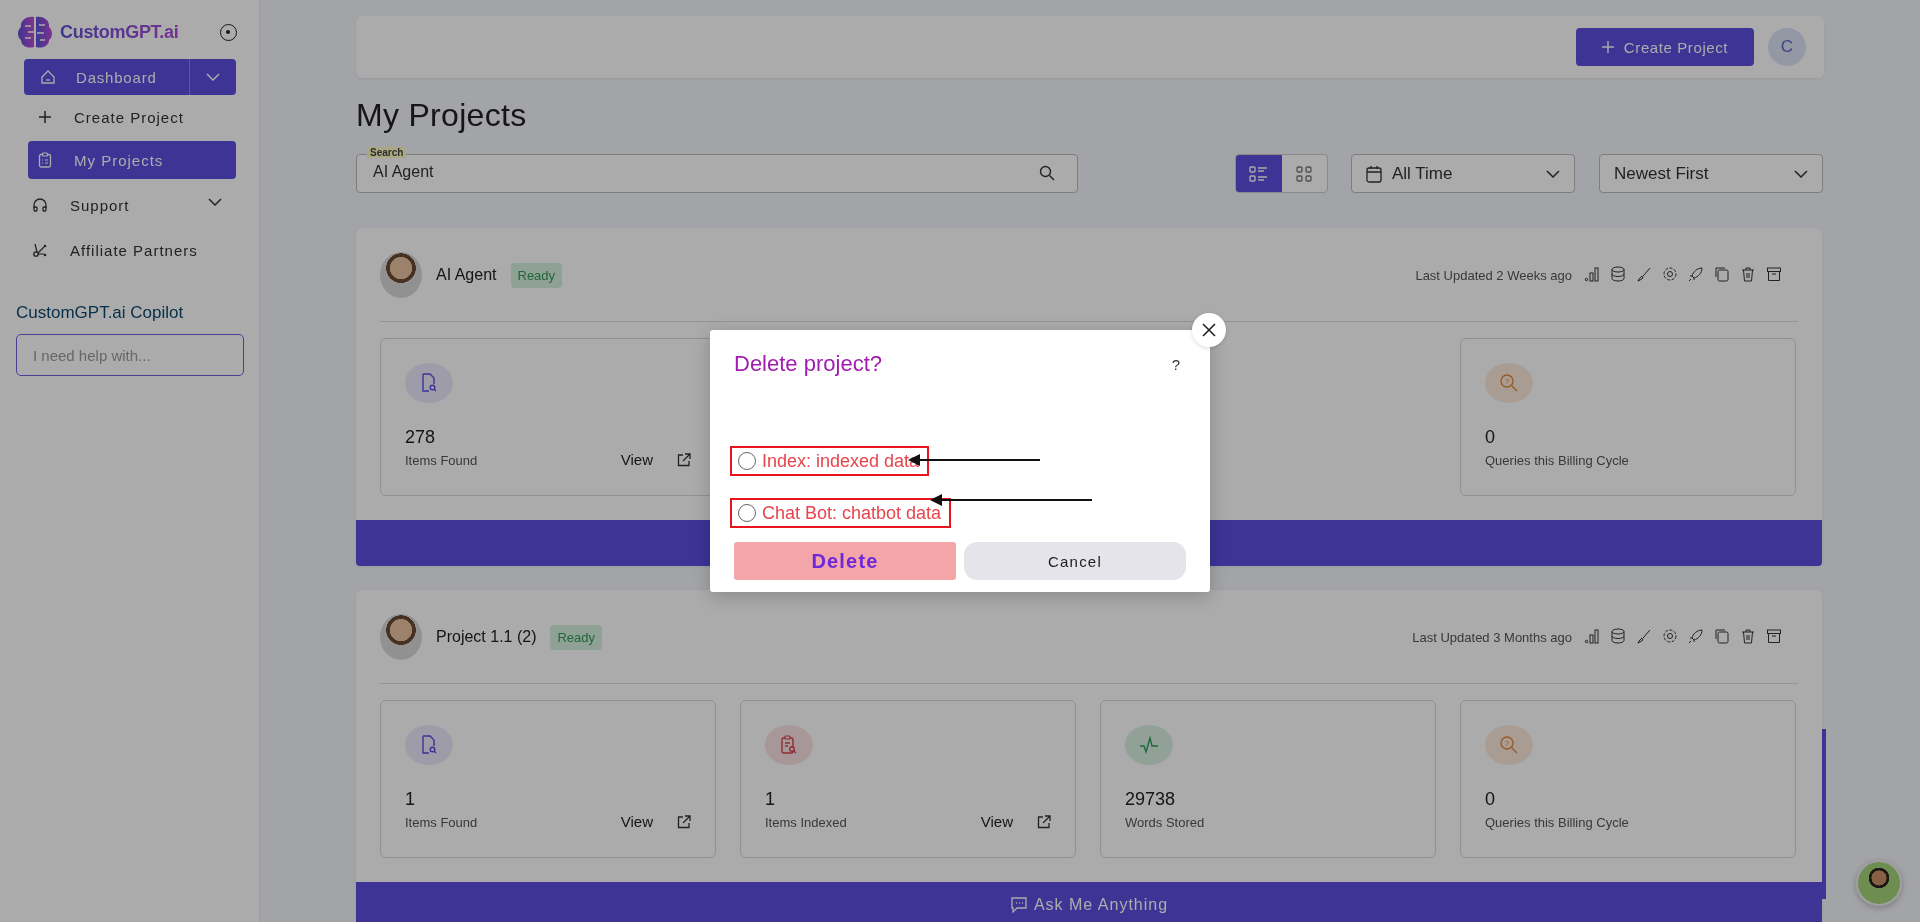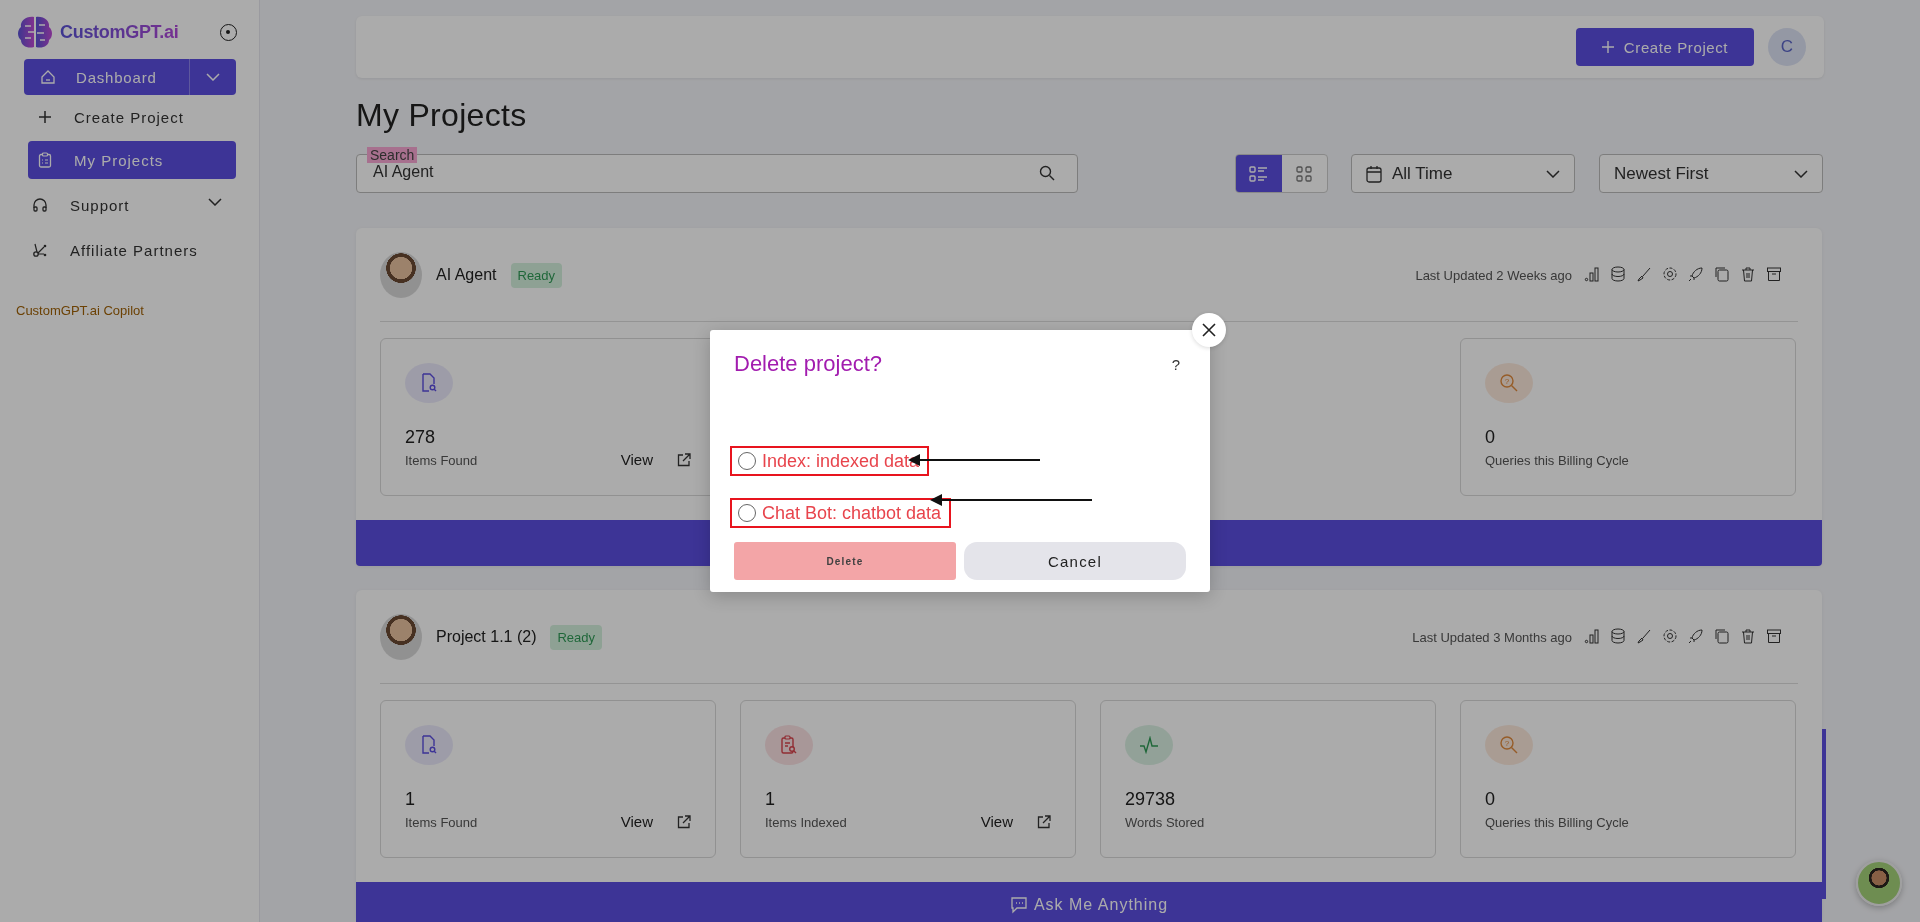--- a/index.html
+++ b/index.html
@@ -13,34 +13,34 @@
   .brand-name { font-size: 18px; font-weight: bold; background: linear-gradient(90deg,#5b52d6,#b04ad8); -webkit-background-clip: text; color: transparent; letter-spacing: -0.3px; }
   .collapse-btn { position: absolute; left: 220px; top: 24px; width: 17px; height: 17px; border: 1.5px solid #222; border-radius: 50%; }
   .collapse-btn::after { content: ""; position: absolute; left: 5px; top: 5px; width: 4px; height: 4px; background: #222; border-radius: 50%; }
 
   .nav-dash { position: absolute; left: 24px; top: 59px; width: 212px; height: 36px; background: #5b4ee0; border-radius: 4px; display: flex; color: #fff; }
   .nav-dash .main { flex: 1; display: flex; align-items: center; padding-left: 16px; gap: 20px; font-size: 15px; letter-spacing: 0.8px; border-right: 1px solid #8c84ec; }
   .nav-dash .caret { width: 46px; display: flex; align-items: center; justify-content: center; }
   .nav-item { position: absolute; left: 28px; height: 38px; width: 208px; display: flex; align-items: center; gap: 22px; padding-left: 10px; font-size: 15px; letter-spacing: 1px; color: #333; }
   .nav-item.active { background: #5b4ee0; color: #fff; border-radius: 4px; }
   .nav-item .chev { position: absolute; right: 14px; top: 12px; }
-  .copilot-label { position: absolute; left: 16px; top: 303px; font-size: 13px; color: #a16207; }
+  .copilot-label { position: absolute; left: 16px; top: 303px; font-size: 17px; color: #0c4a6e; }
   .copilot-box { position: absolute; left: 16px; top: 334px; width: 228px; height: 42px; border: 1.5px solid #6a5fe0; border-radius: 5px; display: flex; align-items: center; padding: 0 12px 0 16px; }
   .copilot-box input { flex: 1; border: none; outline: none; background: transparent; font-size: 15px; color: #333; font-family: "Liberation Sans", sans-serif; }
   .copilot-box input::placeholder { color: #9a9a9a; }
 
   
   .topbar { position: absolute; left: 356px; top: 16px; width: 1468px; height: 62px; background: #fff; border-radius: 6px; box-shadow: 0 1px 3px rgba(0,0,0,0.08); }
   .btn-create { position: absolute; right: 70px; top: 12px; height: 38px; width: 178px; background: #5b4ee0; color: #fff; border-radius: 4px; display: flex; align-items: center; justify-content: center; gap: 10px; font-size: 15px; letter-spacing: 0.6px; }
   .avatar-c { position: absolute; right: 18px; top: 12px; width: 38px; height: 38px; border-radius: 50%; background: #dde3f5; color: #5b66c7; display: flex; align-items: center; justify-content: center; font-size: 17px; }
 
   .page-title { position: absolute; left: 356px; top: 97px; font-size: 32px; color: #222; letter-spacing: 0.3px; }
 
   .search-field { position: absolute; left: 356px; top: 154px; width: 722px; height: 39px; border: 1px solid #bbb; border-radius: 4px; background: #fff; }
-  .search-field .legend { position: absolute; left: 10px; top: -8px; background: #f9a8d4; padding: 0 3px; font-size: 14px; color: #444; }
+  .search-field .legend { position: absolute; left: 10px; top: -8px; background: #fef9c3; padding: 0 3px; font-size: 10px; color: #444; font-weight: bold; }
   .search-field input { position: absolute; left: 16px; top: 8px; width: 640px; border: none; outline: none; font-size: 16px; color: #333; background: transparent; font-family: "Liberation Sans", sans-serif; }
   .search-field .s-icon { position: absolute; right: 22px; top: 10px; }
 
   .view-toggle { position: absolute; left: 1235px; top: 154px; width: 93px; height: 39px; border: 1px solid #ccc; border-radius: 4px; display: flex; overflow: hidden; background: #fff; }
   .view-toggle > div { flex: 1; display: flex; align-items: center; justify-content: center; }
   .view-toggle .on { background: #5b4ee0; }
   .select { position: absolute; top: 154px; height: 39px; border: 1px solid #bbb; border-radius: 4px; background: #fff; display: flex; align-items: center; padding: 0 14px 0 14px; font-size: 17px; color: #333; gap: 10px; }
   .select .chev { margin-left: auto; }
 
   
@@ -71,21 +71,21 @@
   .modal-title { position: absolute; left: 24px; top: 21px; font-size: 22px; color: #a21caf; }
   .modal-help { position: absolute; right: 30px; top: 26px; font-size: 15px; color: #333; }
   .modal-close { position: absolute; left: 1192px; top: 313px; width: 34px; height: 34px; border-radius: 50%; background: #fff; display: flex; align-items: center; justify-content: center; box-shadow: 0 1px 4px rgba(0,0,0,0.15); }
   .modal-text { position: absolute; left: 24px; top: 68px; width: 452px; font-size: 15px; line-height: 22px; color: #555; letter-spacing: 0.5px; }
   .modal-text b { color: #333; }
   .chk-row { position: absolute; left: 20px; height: 30px; border: 2px solid #e8141e; display: flex; align-items: center; gap: 6px; padding: 0 8px 0 6px; }
   .chk-row input { width: 18px; height: 18px; appearance: none; -webkit-appearance: none; border: 1.5px solid #666; border-radius: 50%; background: #fff; }
   .chk-row span { color: #e8444c; font-size: 18px; }
   .arrow { position: absolute; height: 2px; background: #111; }
   .arrow::before { content: ""; position: absolute; left: -2px; top: -5px; border-right: 12px solid #111; border-top: 6px solid transparent; border-bottom: 6px solid transparent; }
-  .btn-delete { position: absolute; left: 24px; top: 212px; width: 222px; height: 38px; background: #f3a5a7; color: #404040; border: none; border-radius: 3px; font-size: 10px; letter-spacing: 1.2px; font-weight: bold; font-family: "Liberation Sans", sans-serif; }
+  .btn-delete { position: absolute; left: 24px; top: 212px; width: 222px; height: 38px; background: #f3a5a7; color: #6d28d9; border: none; border-radius: 3px; font-size: 20px; letter-spacing: 1.2px; font-weight: bold; font-family: "Liberation Sans", sans-serif; }
   .btn-cancel { position: absolute; left: 254px; top: 212px; width: 222px; height: 38px; background: #e4e4ea; color: #222; border: none; border-radius: 13px; font-size: 15px; letter-spacing: 1.2px; font-family: "Liberation Sans", sans-serif; }
 </style>
 </head>
 <body>
 
 <aside class="sidebar">
   <div class="brand">
     <svg class="brand-logo" viewBox="0 0 38 36">
       <defs>
           <linearGradient id="lg" x1="0" x2="1">
@@ -145,20 +145,26 @@
     <svg width="16" height="16" viewBox="0 0 16 16">
         <circle cx="4" cy="12" r="2.2" fill="none" stroke="#333" stroke-width="1.3"></circle>
         <circle cx="13" cy="13" r="1.3" fill="#333"></circle>
         <circle cx="13" cy="4" r="1.3" fill="#333"></circle>
         <path d="M3 2 L5 10 M6 11 L12 5 M6 12 H12" stroke="#333" stroke-width="1.2" fill="none"></path>
       </svg>
     <span>Affiliate Partners</span>
   </div>
 
   <div class="copilot-label">CustomGPT.ai Copilot</div>
+  <div class="copilot-box">
+    <input type="text" placeholder="I need help with..." style="">
+    <svg width="20" height="20" viewBox="0 0 20 20">
+        <path d="M2 9 L18 2 L11 18 L9 11 Z M9 11 L18 2" fill="none" stroke="#222" stroke-width="1.5" stroke-linejoin="round"></path>
+      </svg>
+  </div>
 </aside>
 
 <div class="topbar">
   <div class="btn-create">
     <svg width="12" height="12" viewBox="0 0 12 12">
         <path d="M6 0 V12 M0 6 H12" stroke="#fff" stroke-width="1.4"></path>
       </svg>
     <span>Create Project</span>
   </div>
   <div class="avatar-c">C</div>

